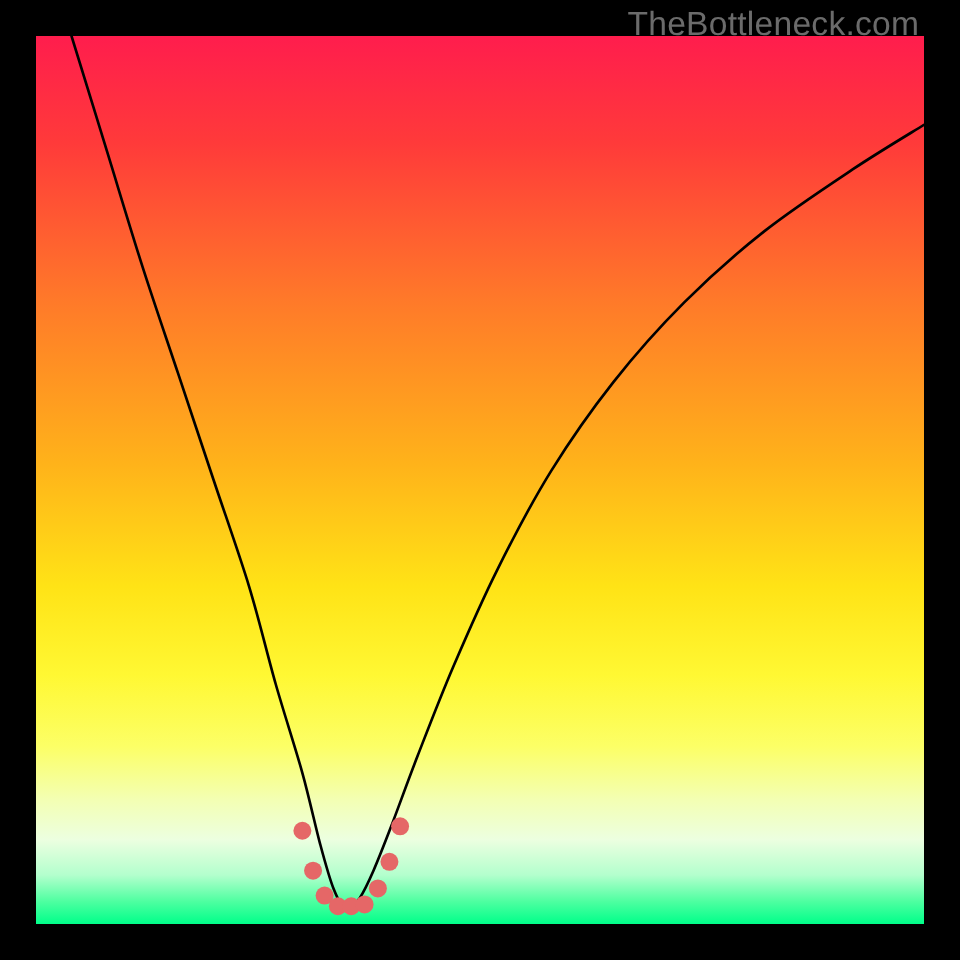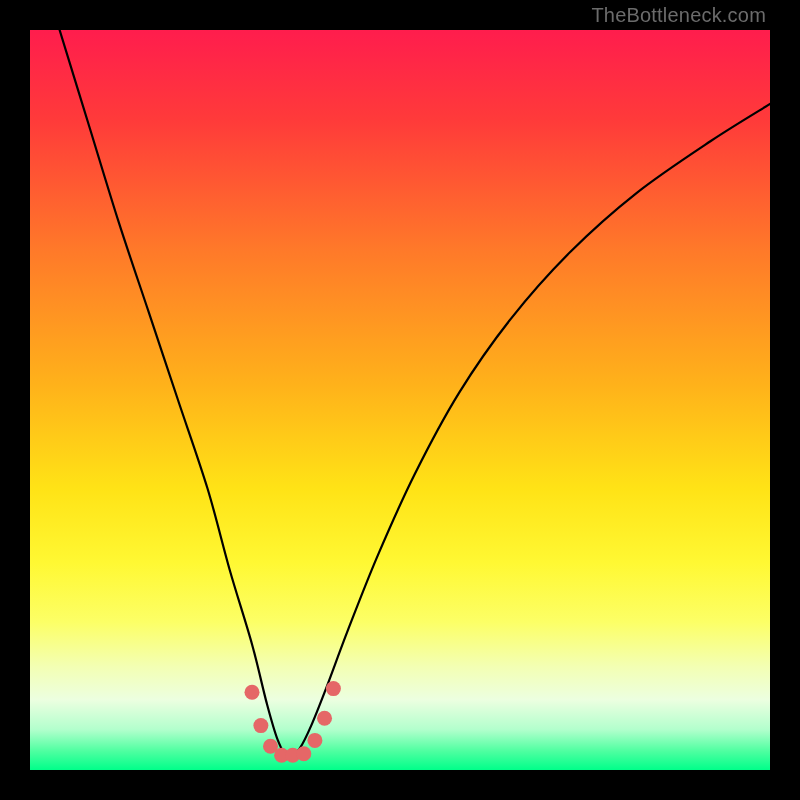--- a/index.html
+++ b/index.html
@@ -30,21 +30,21 @@
   }
   .gradient {
     position: absolute;
     inset: 0;
   }
   .watermark {
     position: absolute;
     top: 4px;
     right: 34px;
     color: #6b6b6b;
-    font-size: 20px;
+    font-size: 28px;
     font-weight: 500;
     letter-spacing: 0.2px;
     z-index: 50;
   }
   svg.curve {
     position: absolute;
     inset: 0;
     z-index: 10;
   }
   .marker {

